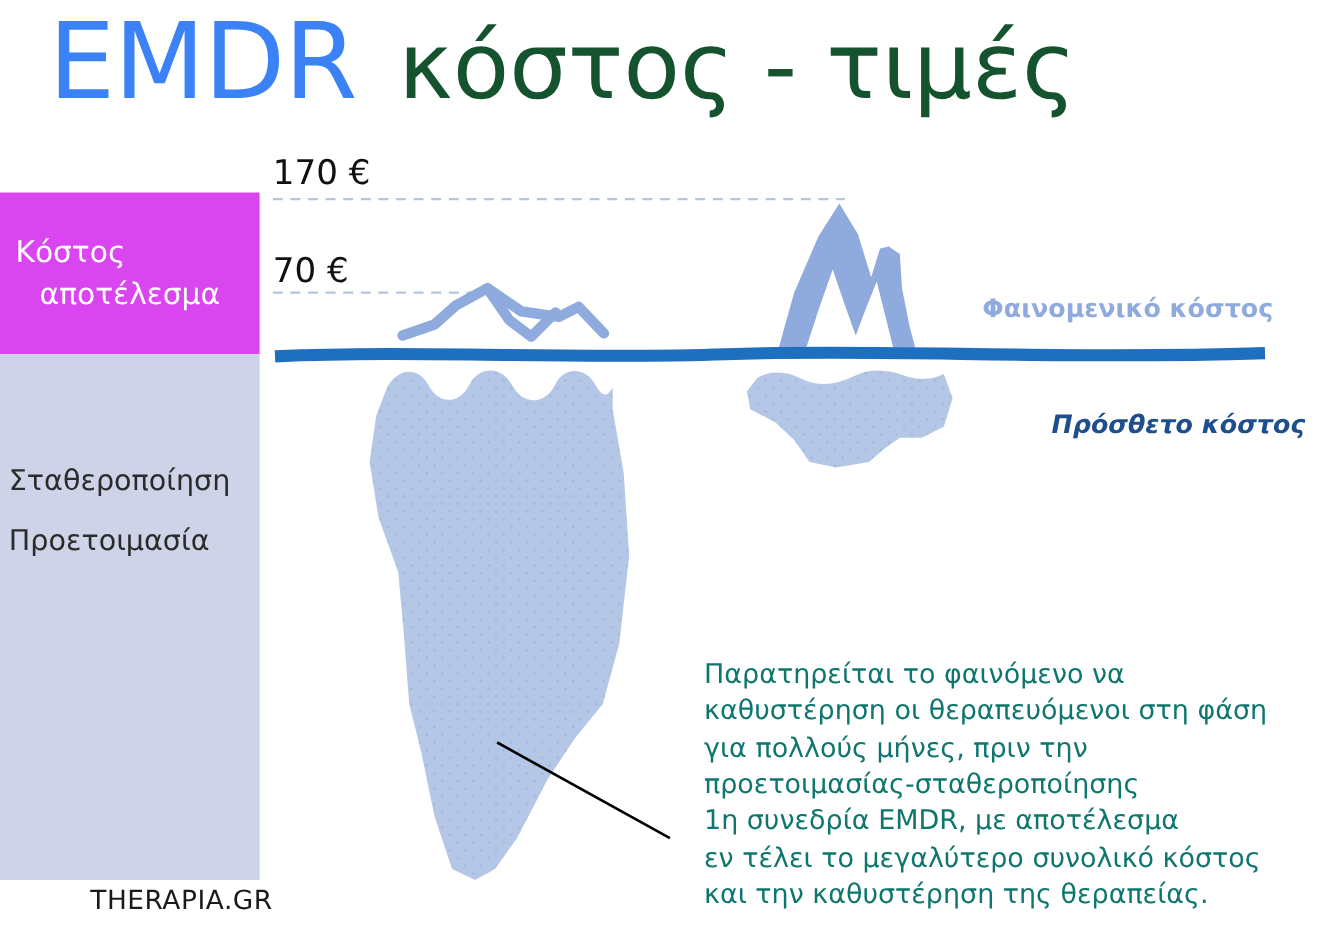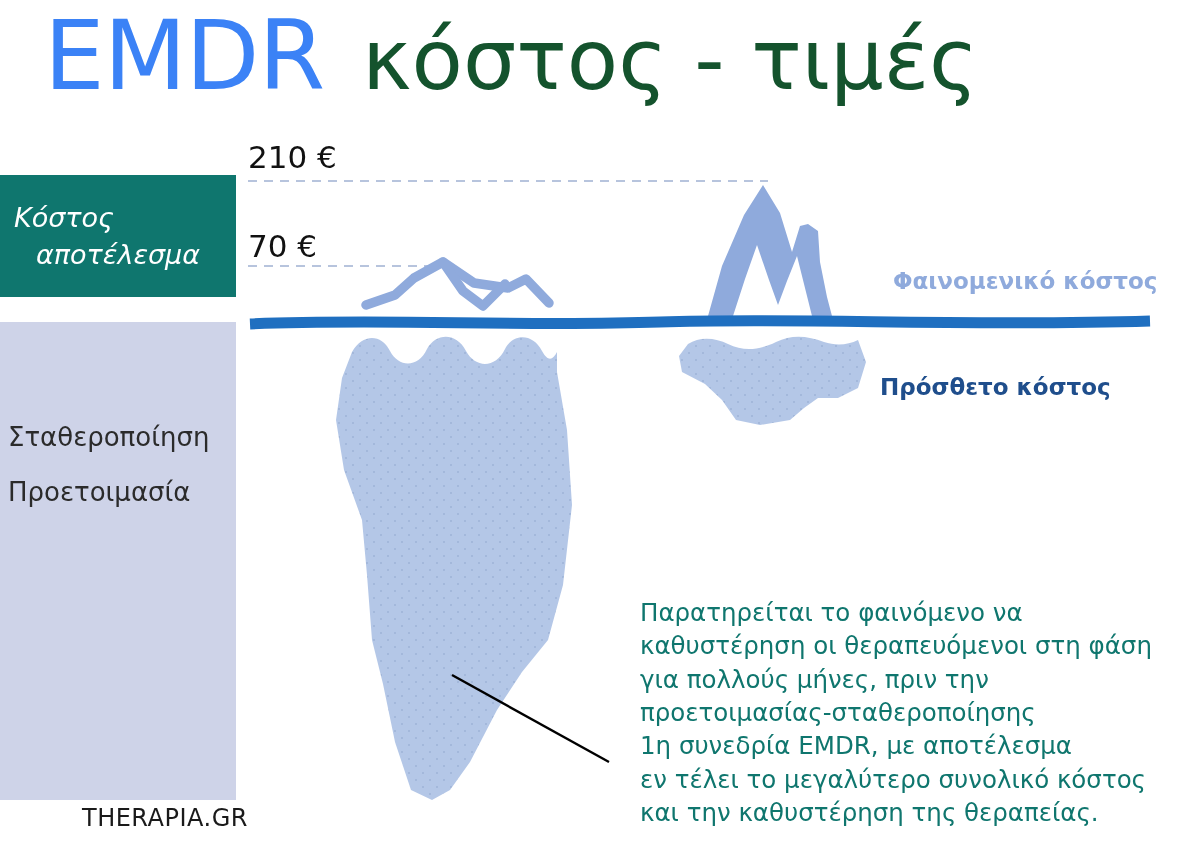--- a/index.html
+++ b/index.html
@@ -46,27 +46,26 @@
 
   
   .panel {
     position: absolute;
     left: 0;
     box-sizing: border-box;
   }
   .panel-dark {
     top: 175px;
     width: 236px;
-    height: 122px;
-    background: #0f766e;
+    height: 147px;
+    background: #d946ef;
     display: flex;
     flex-direction: column;
     justify-content: center;
     padding-left: 14px;
-    font-style: italic;
   }
   .panel-dark .line {
     color: #ffffff;
     font-size: 27px;
     line-height: 1.38;
   }
   .panel-dark .line.indent { padding-left: 22px; }
 
   .panel-light {
     top: 322px;
@@ -110,24 +109,25 @@
     font-weight: bold;
     white-space: nowrap;
   }
   .legend-apparent {
     left: 893px;
     top: 268px;
     font-size: 23px;
     color: #8faadc;
   }
   .legend-extra {
-    left: 880px;
+    left: 956px;
     top: 374px;
     font-size: 23px;
     color: #1f4e8c;
+    font-style: italic;
   }
 
   
   .body-text {
     position: absolute;
     left: 640px;
     top: 596px;
     width: 540px;
     font-size: 24.5px;
     line-height: 1.36;
@@ -257,21 +257,21 @@
     <span class="line indent">αποτέλεσμα</span>
   </div>
 
   <div class="panel panel-light">
     <span class="line l1">Σταθεροποίηση</span>
     <span class="line l2">Προετοιμασία</span>
   </div>
 
   <div class="watermark">THERAPIA.GR</div>
 
-  <div class="price-label price-130">210 €</div>
+  <div class="price-label price-130">170 €</div>
   <div class="price-label price-70">70 €</div>
 
   <div class="legend legend-apparent">Φαινομενικό κόστος</div>
   <div class="legend legend-extra">Πρόσθετο κόστος</div>
 
   <div class="body-text">
     <span class="ln">Παρατηρείται το φαινόμενο να</span>
     <span class="ln">καθυστέρηση οι θεραπευόμενοι στη φάση</span>
     <span class="ln">για πολλούς μήνες, πριν την</span>
     <span class="ln">προετοιμασίας-σταθεροποίησης</span>

